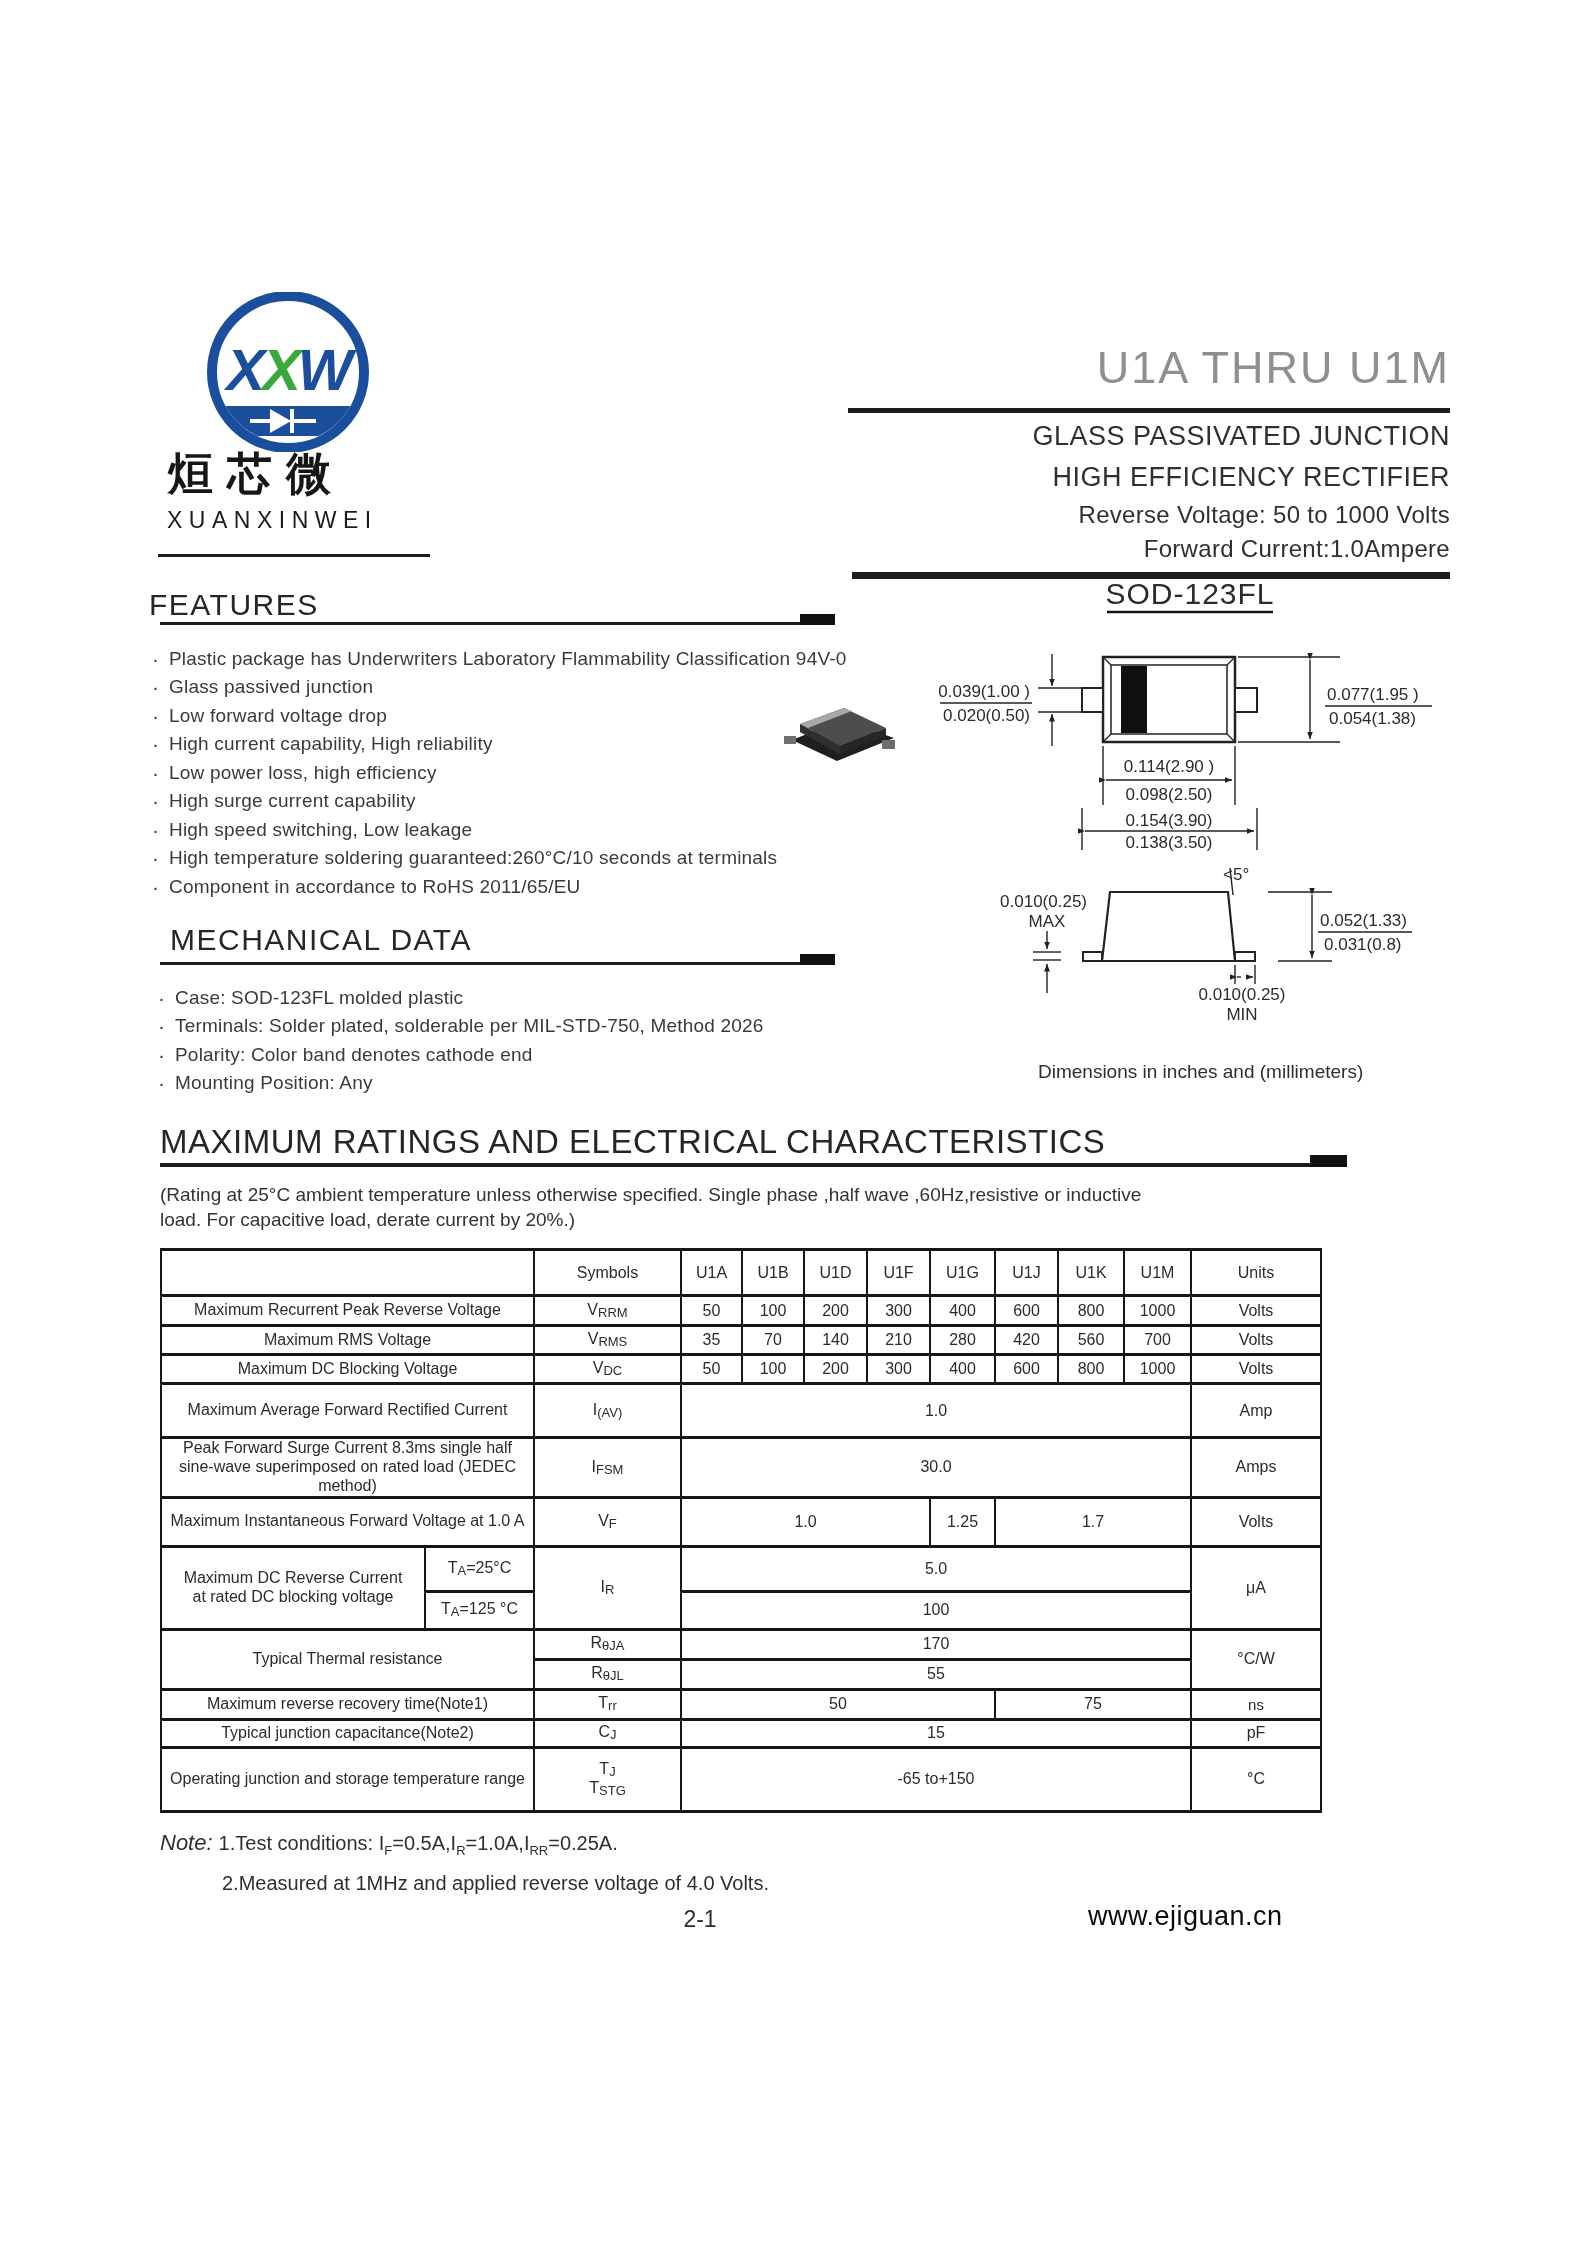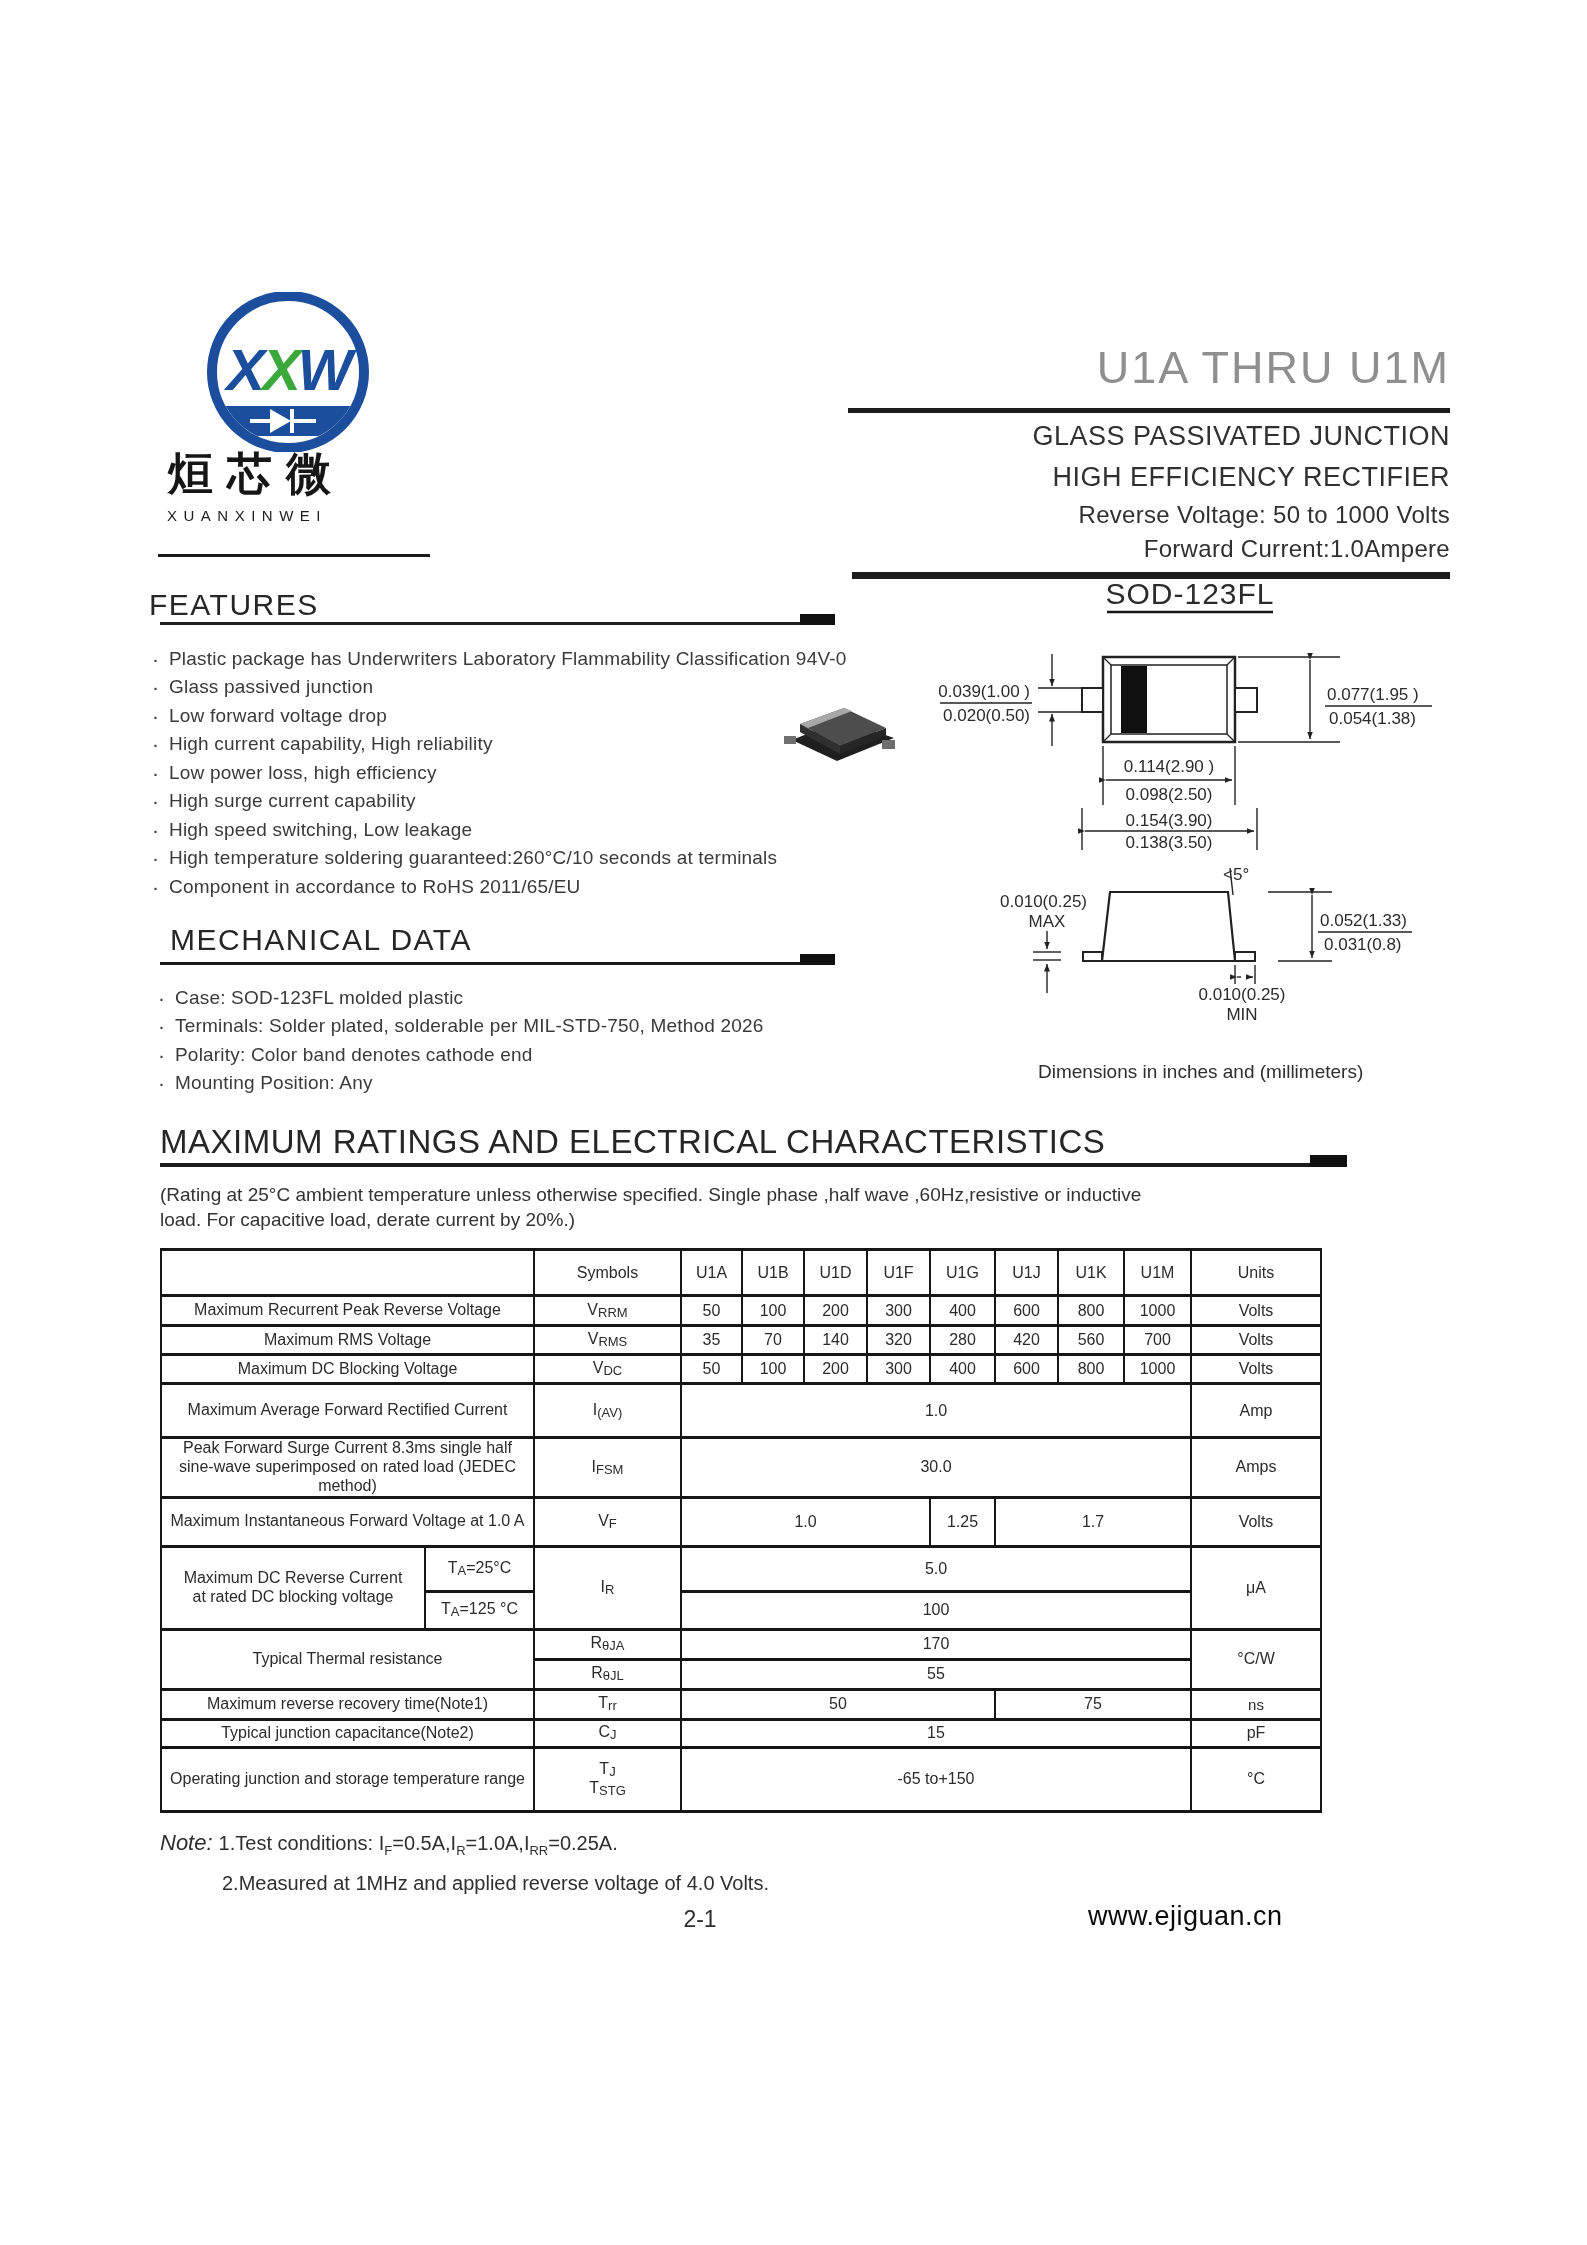--- a/index.html
+++ b/index.html
@@ -13,21 +13,21 @@
   
   .doc-title{position:absolute;left:900px;top:342px;width:550px;text-align:right;
              font-size:45px;color:#8f8f8f;letter-spacing:2px;white-space:nowrap;}
   .subblock{position:absolute;left:850px;top:416px;width:600px;text-align:right;color:#303030;}
   .subblock .l1{font-size:27px;line-height:41px;letter-spacing:0.5px;}
   .subblock .l2{font-size:24px;line-height:34px;letter-spacing:0.3px;}
 
   
   .cjk{position:absolute;left:168px;top:444px;font-size:45px;font-weight:bold;color:#161616;
        letter-spacing:14px;font-family:"Liberation Sans",sans-serif;white-space:nowrap;}
-  .latin{position:absolute;left:167px;top:507px;font-size:15px;color:#1d1d1d;letter-spacing:6.5px;white-space:nowrap;}
+  .latin{position:absolute;left:167px;top:507px;font-size:23px;color:#1d1d1d;letter-spacing:6.5px;white-space:nowrap;}
 
   
   ul.bullets{position:absolute;list-style:none;margin:0;padding:0;}
   ul.bullets li{position:relative;padding-left:19px;font-size:19px;letter-spacing:0.2px;
                 color:#3a3a3a;white-space:nowrap;}
   ul.bullets li::before{content:"·";position:absolute;left:2px;top:0;font-size:21px;color:#3a3a3a;}
   ul.feat li{line-height:28.45px;}
   ul.mech li{line-height:28.3px;}
 
   .para{position:absolute;left:160px;top:1182px;font-size:19px;line-height:25px;color:#333;white-space:nowrap;}
@@ -275,21 +275,21 @@
       <td>1000</td>
       <td class="u">Volts</td>
     </tr>
 
     <tr style="height:29px">
       <td colspan="2" class="p">Maximum RMS Voltage</td>
       <td class="s"><span>V</span><sub>RMS</sub></td>
       <td>35</td>
       <td>70</td>
       <td>140</td>
-      <td>320</td>
+      <td>210</td>
       <td>280</td>
       <td>420</td>
       <td>560</td>
       <td>700</td>
       <td class="u">Volts</td>
     </tr>
 
     <tr style="height:29px">
       <td colspan="2" class="p">Maximum DC Blocking Voltage</td>
       <td class="s"><span>V</span><sub>DC</sub></td>

